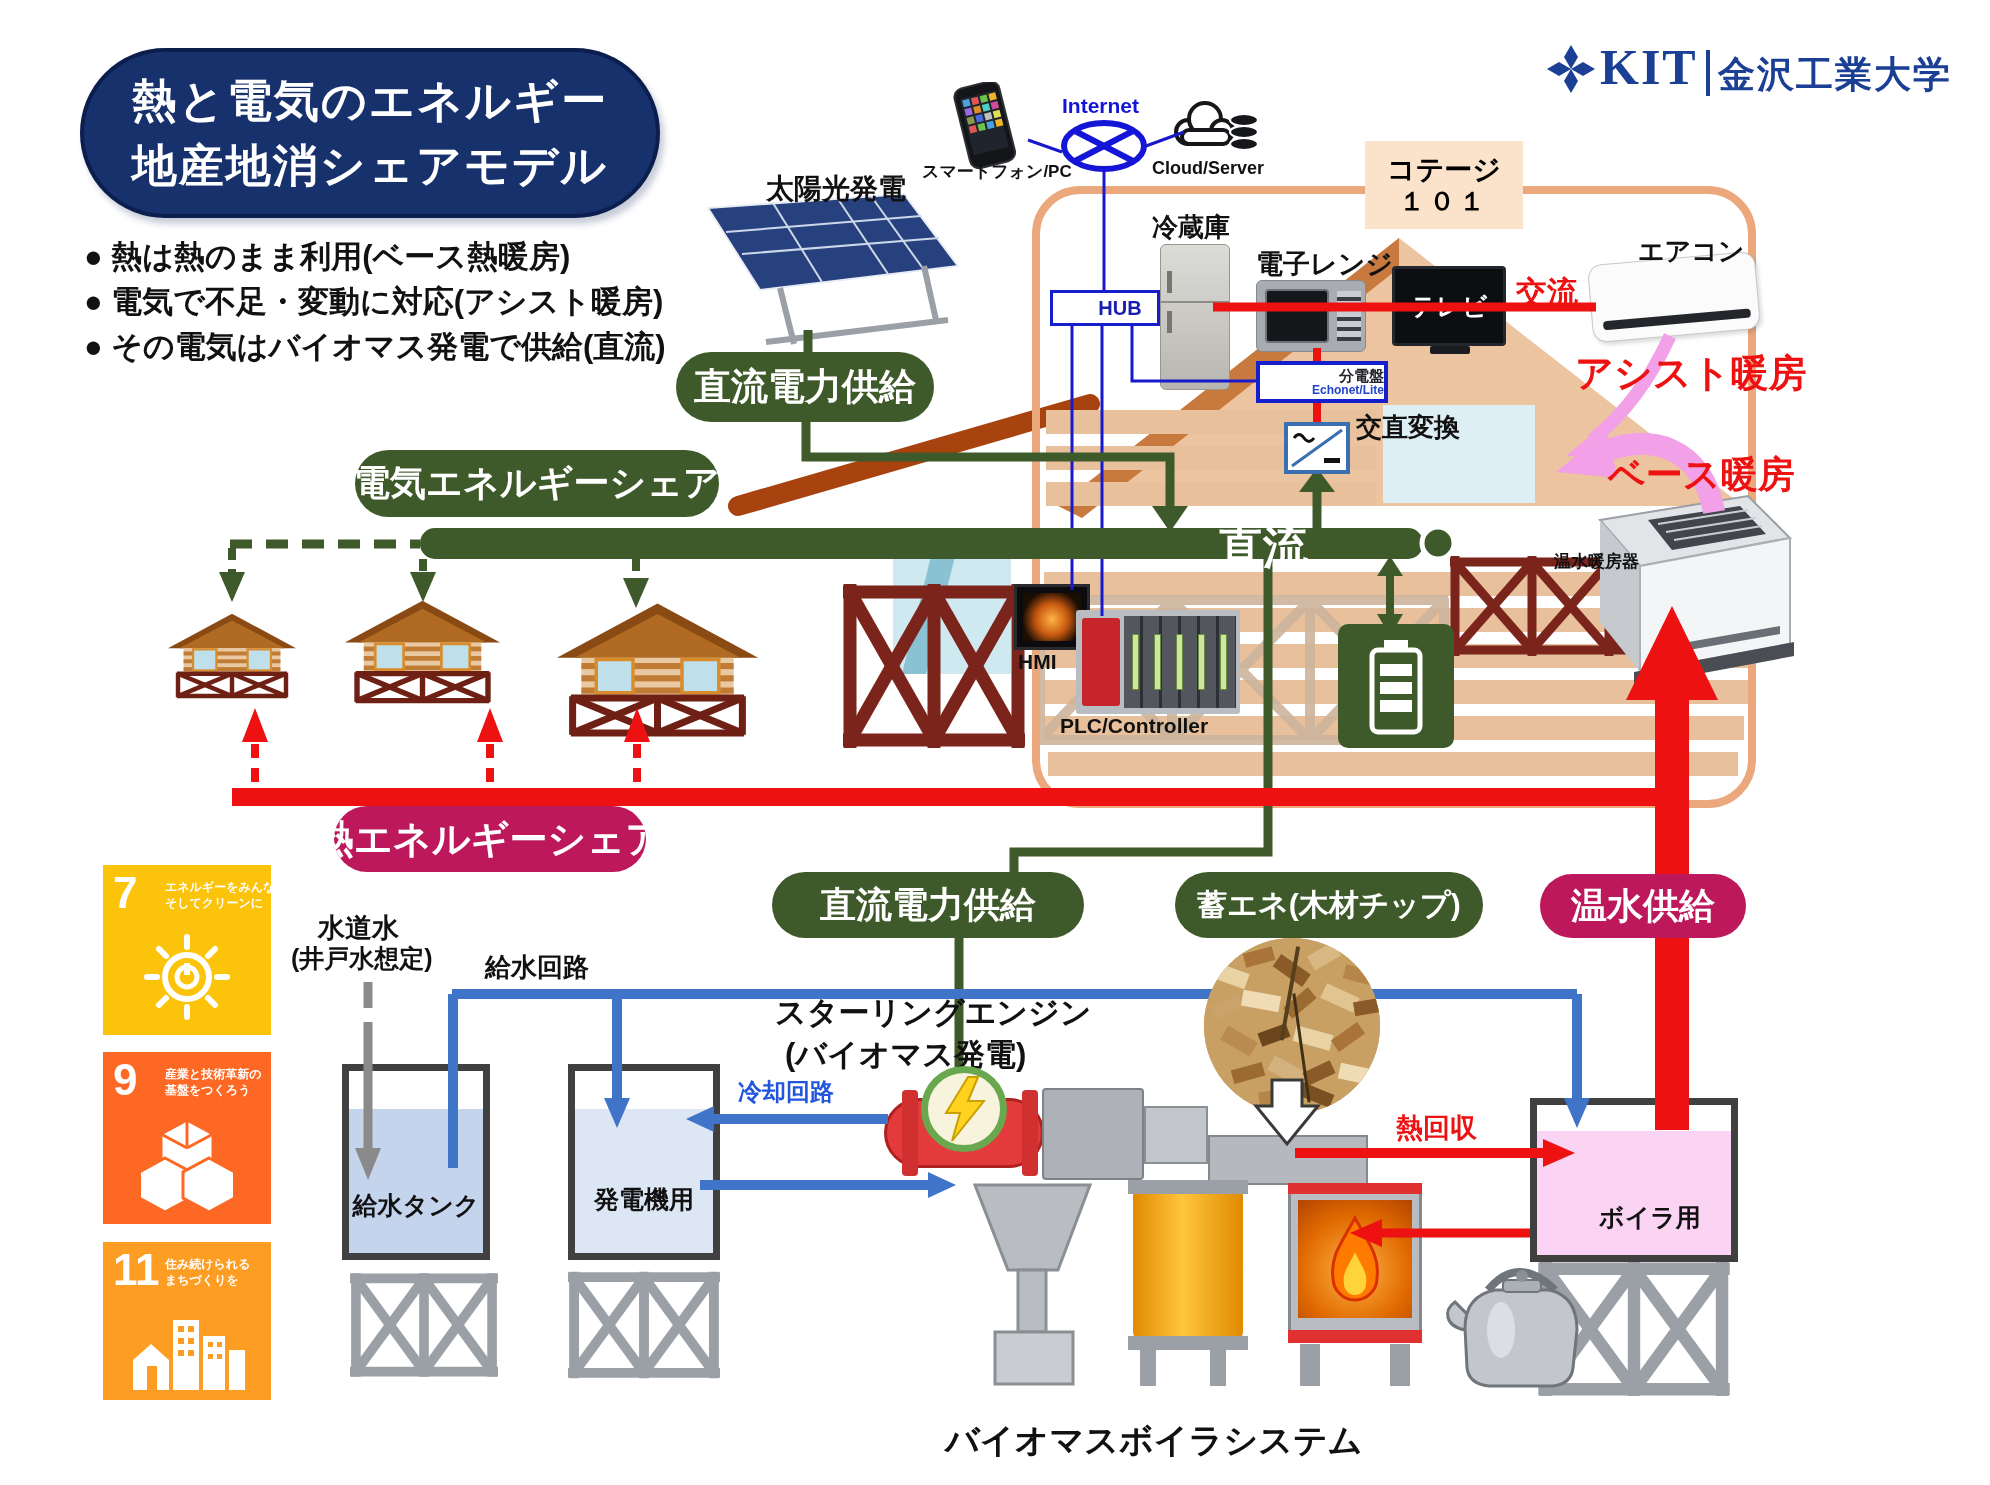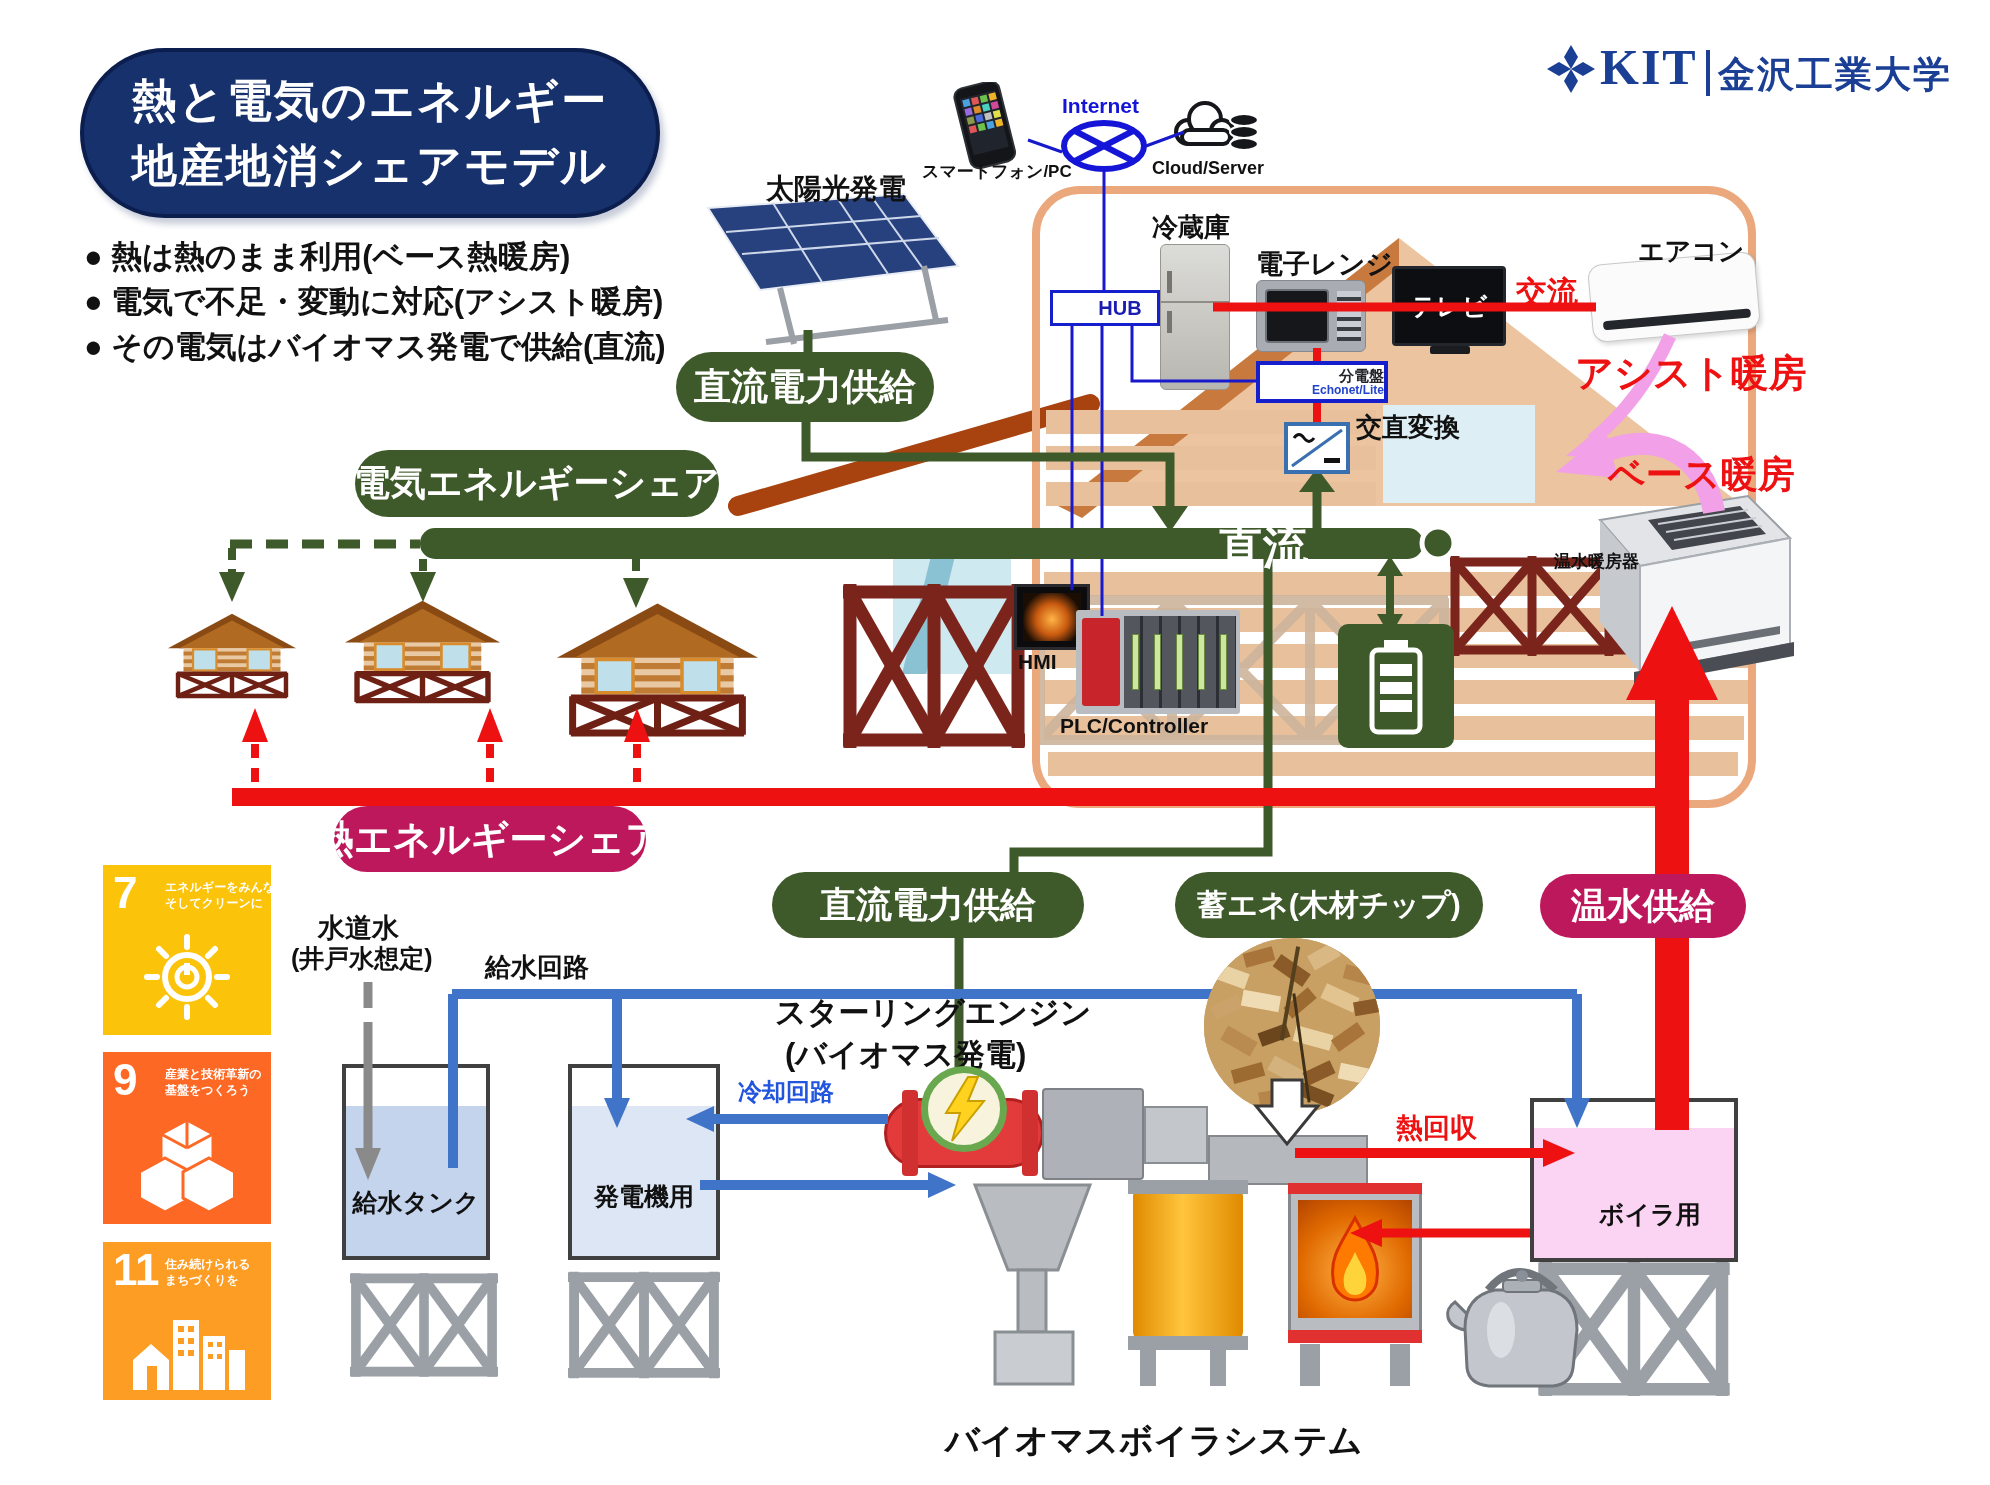--- a/index.html
+++ b/index.html
@@ -4,21 +4,21 @@
 <style>
   html,body{margin:0;padding:0;background:#fff;font-family:"Liberation Sans","DejaVu Sans",sans-serif;}
   #canvas{position:relative;width:1990px;height:1485px;background:#fff;overflow:hidden;}
   .a{position:absolute;box-sizing:border-box;}
   .lb{position:absolute;font-weight:700;color:#111;white-space:nowrap;box-sizing:border-box;}
   .ctr{text-align:left;}
   .pill{position:absolute;display:flex;align-items:center;justify-content:center;color:#fff;font-weight:700;border-radius:42px;white-space:nowrap;box-sizing:border-box;}
   .gp{background:#3f5a2a;}
   .rp{background:#be185d;}
   .bluebox{position:absolute;background:#fff;border:3px solid #1520cc;display:flex;flex-direction:column;align-items:center;justify-content:center;font-weight:700;box-sizing:border-box;}
-  .tank{position:absolute;background:#fff;border:4px solid #404040;box-sizing:border-box;}
+  .tank{position:absolute;background:#fff;border:7px solid #404040;box-sizing:border-box;}
   .tank .water{position:absolute;left:0;right:0;bottom:0;}
   .tank .tlabel{position:absolute;left:0;right:0;text-align:center;font-weight:700;color:#111;}
   .sdg{position:absolute;width:168px;color:#fff;box-sizing:border-box;}
   .sdg .num{position:absolute;left:10px;top:6px;font-size:44px;font-weight:700;line-height:1;}
   .sdg .t{position:absolute;left:62px;top:14px;font-size:12px;font-weight:700;line-height:1.35;white-space:nowrap;}
   svg{display:block;}
 </style>
 </head>
 <body>
 
@@ -537,20 +537,24 @@
 
   <div class="lb" style="left:84px;top:236px;font-size:31px;">● 熱は熱のまま利用(ベース熱暖房)</div>
   <div class="lb" style="left:84px;top:281px;font-size:31px;">● 電気で不足・変動に対応(アシスト暖房)</div>
   <div class="lb" style="left:84px;top:326px;font-size:31px;">● その電気はバイオマス発電で供給(直流)</div>
 
   <div class="lb ctr" style="left:766px;top:170px;width:180px;font-size:28px;">太陽光発電</div>
   <div class="lb ctr" style="left:922px;top:160px;width:140px;font-size:17px;">スマートフォン/PC</div>
   <div class="lb ctr" style="left:1062px;top:94px;width:84px;font-size:21px;color:#1515d8;">Internet</div>
   <div class="lb ctr" style="left:1152px;top:158px;width:150px;font-size:18px;">Cloud/Server</div>
 
+  <div class="a" style="left:1365px;top:141px;width:158px;height:88px;background:#fbe2cb;display:flex;flex-direction:column;align-items:center;justify-content:center;">
+    <div style="font-size:28px;font-weight:700;line-height:1.2;">コテージ</div>
+    <div style="font-size:26px;font-weight:700;letter-spacing:4px;line-height:1.2;">１０１</div>
+  </div>
 
   <div class="lb" style="left:1152px;top:210px;font-size:26px;">冷蔵庫</div>
   <div class="lb" style="left:1256px;top:246px;font-size:27px;">電子レンジ</div>
   <div class="lb" style="left:1516px;top:272px;font-size:31px;color:#ee1111;">交流</div>
   <div class="lb" style="left:1638px;top:234px;font-size:26px;">エアコン</div>
   <div class="lb" style="left:1575px;top:348px;font-size:38px;color:#ee1111;">アシスト暖房</div>
   <div class="lb" style="left:1608px;top:450px;font-size:37px;color:#ee1111;">ベース暖房</div>
 
   <div class="bluebox" style="left:1050px;top:290px;width:110px;height:36px;">
     <span style="font-size:20px;color:#1a1db0;margin-left:30px;">HUB</span>

